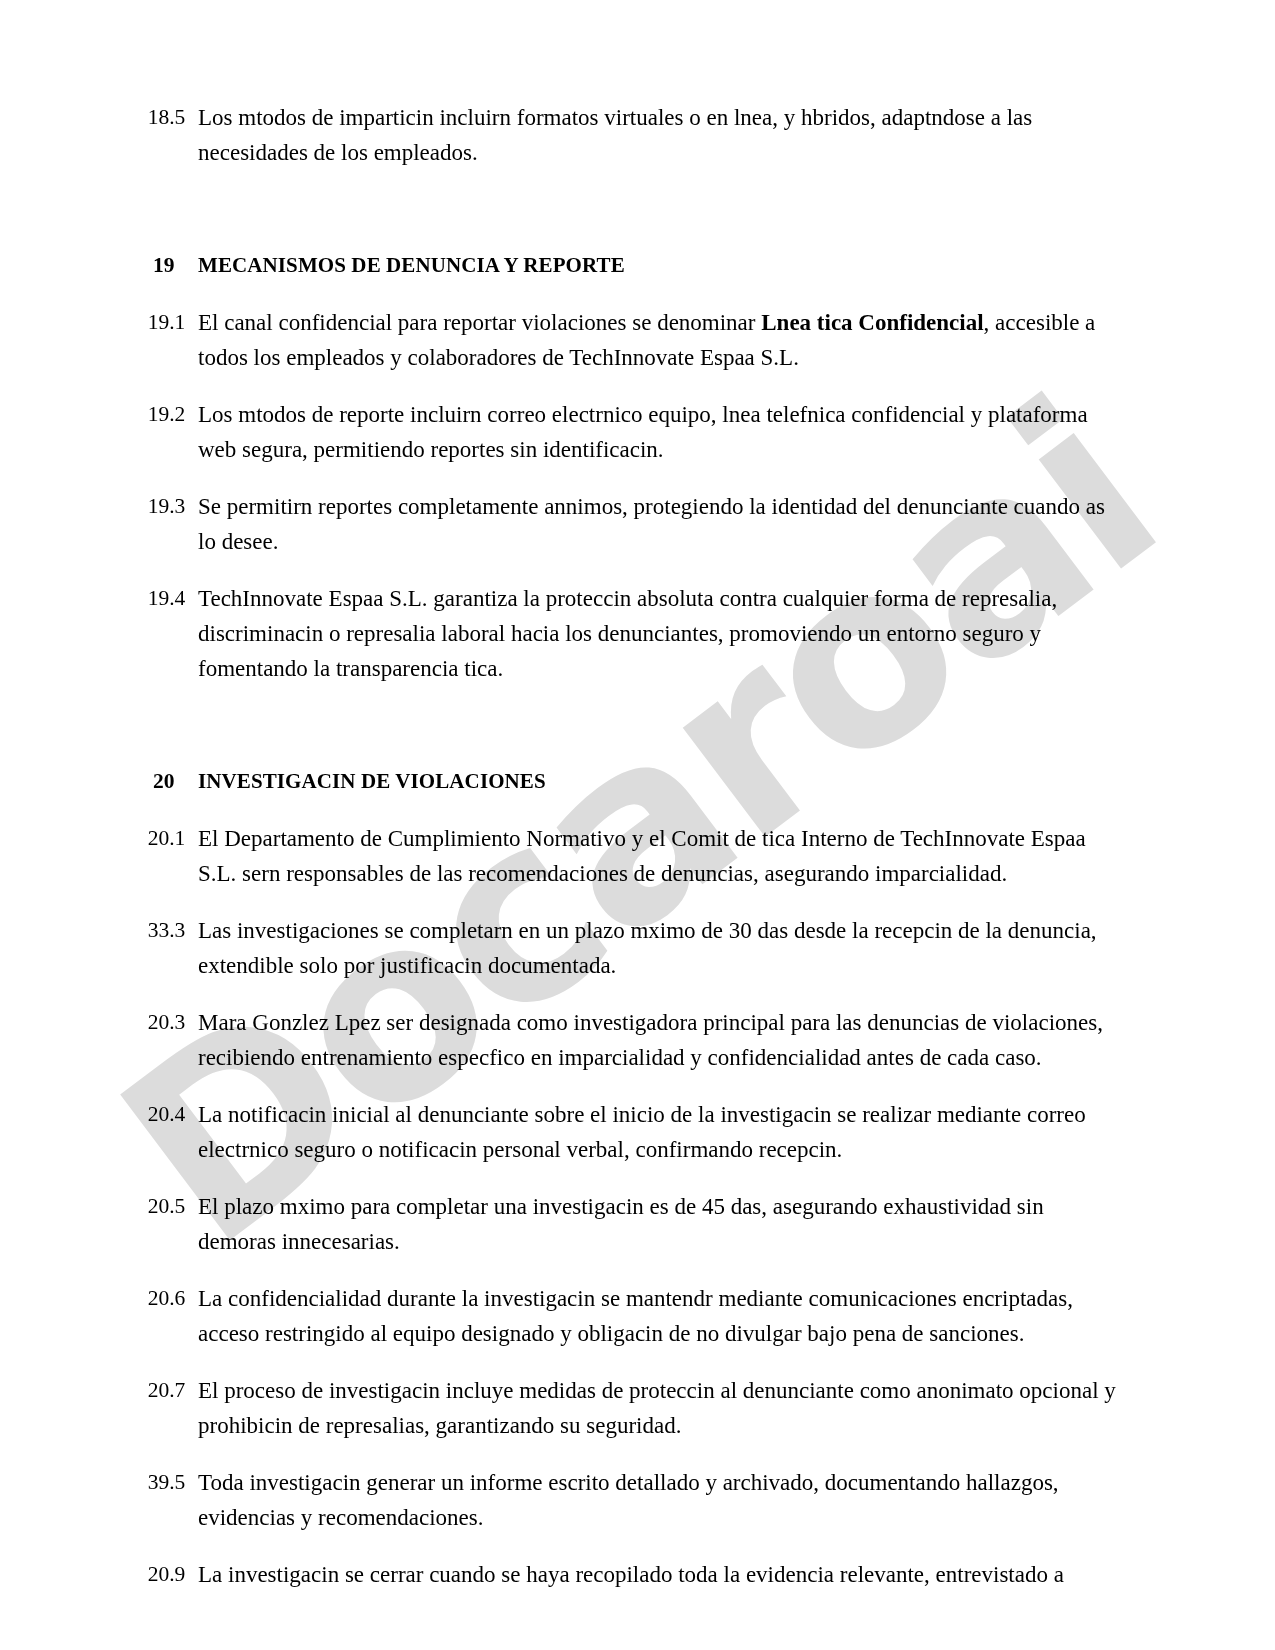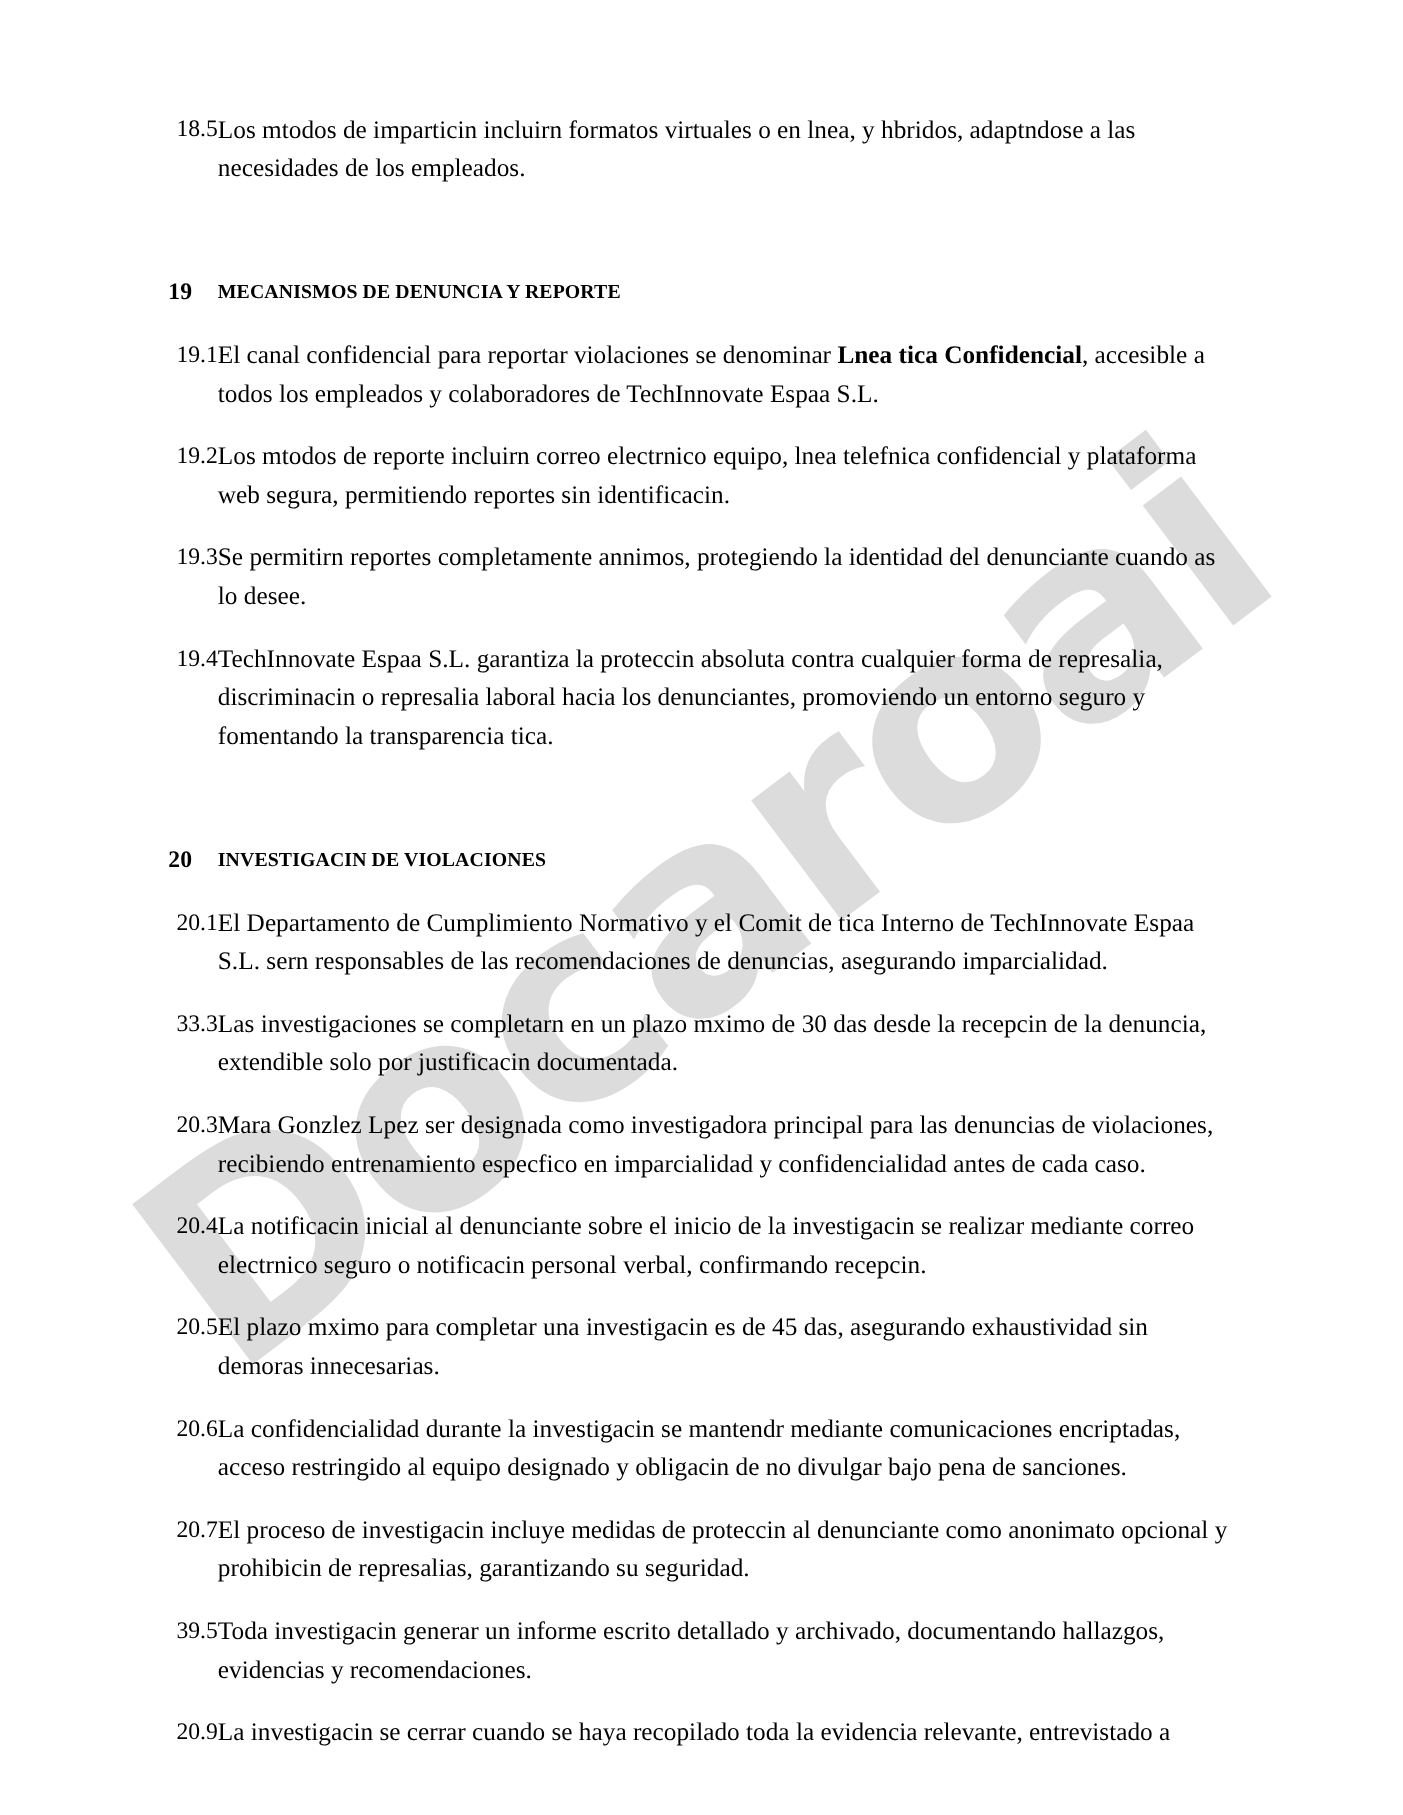--- a/index.html
+++ b/index.html
@@ -54,21 +54,21 @@
   .clause {
     display: flex;
     align-items: flex-start;
     margin: 0 0 22px 0;
   }
   .clause-num {
     flex: 0 0 63px;
     width: 63px;
     font-size: 21.5px;
     line-height: 35px;
-    text-align: right;
+    text-align: center;
     white-space: nowrap;
   }
   .clause-text {
     flex: 1 1 auto;
     font-size: 23px;
     line-height: 35px;
     text-align: left;
     hyphens: none;
   }
   .clause-text b,
@@ -84,21 +84,21 @@
   }
   .section-heading .sec-num {
     flex: 0 0 45px;
     width: 45px;
     font-size: 21.5px;
     line-height: 35px;
     font-weight: 700;
   }
   .section-heading .sec-title {
     flex: 1 1 auto;
-    font-size: 18px;
+    font-size: 21px;
     line-height: 35px;
     font-weight: 700;
     letter-spacing: 0.1px;
   }
 
   .gap-before-section {
     height: 56px;
   }
 </style>
 </head>

